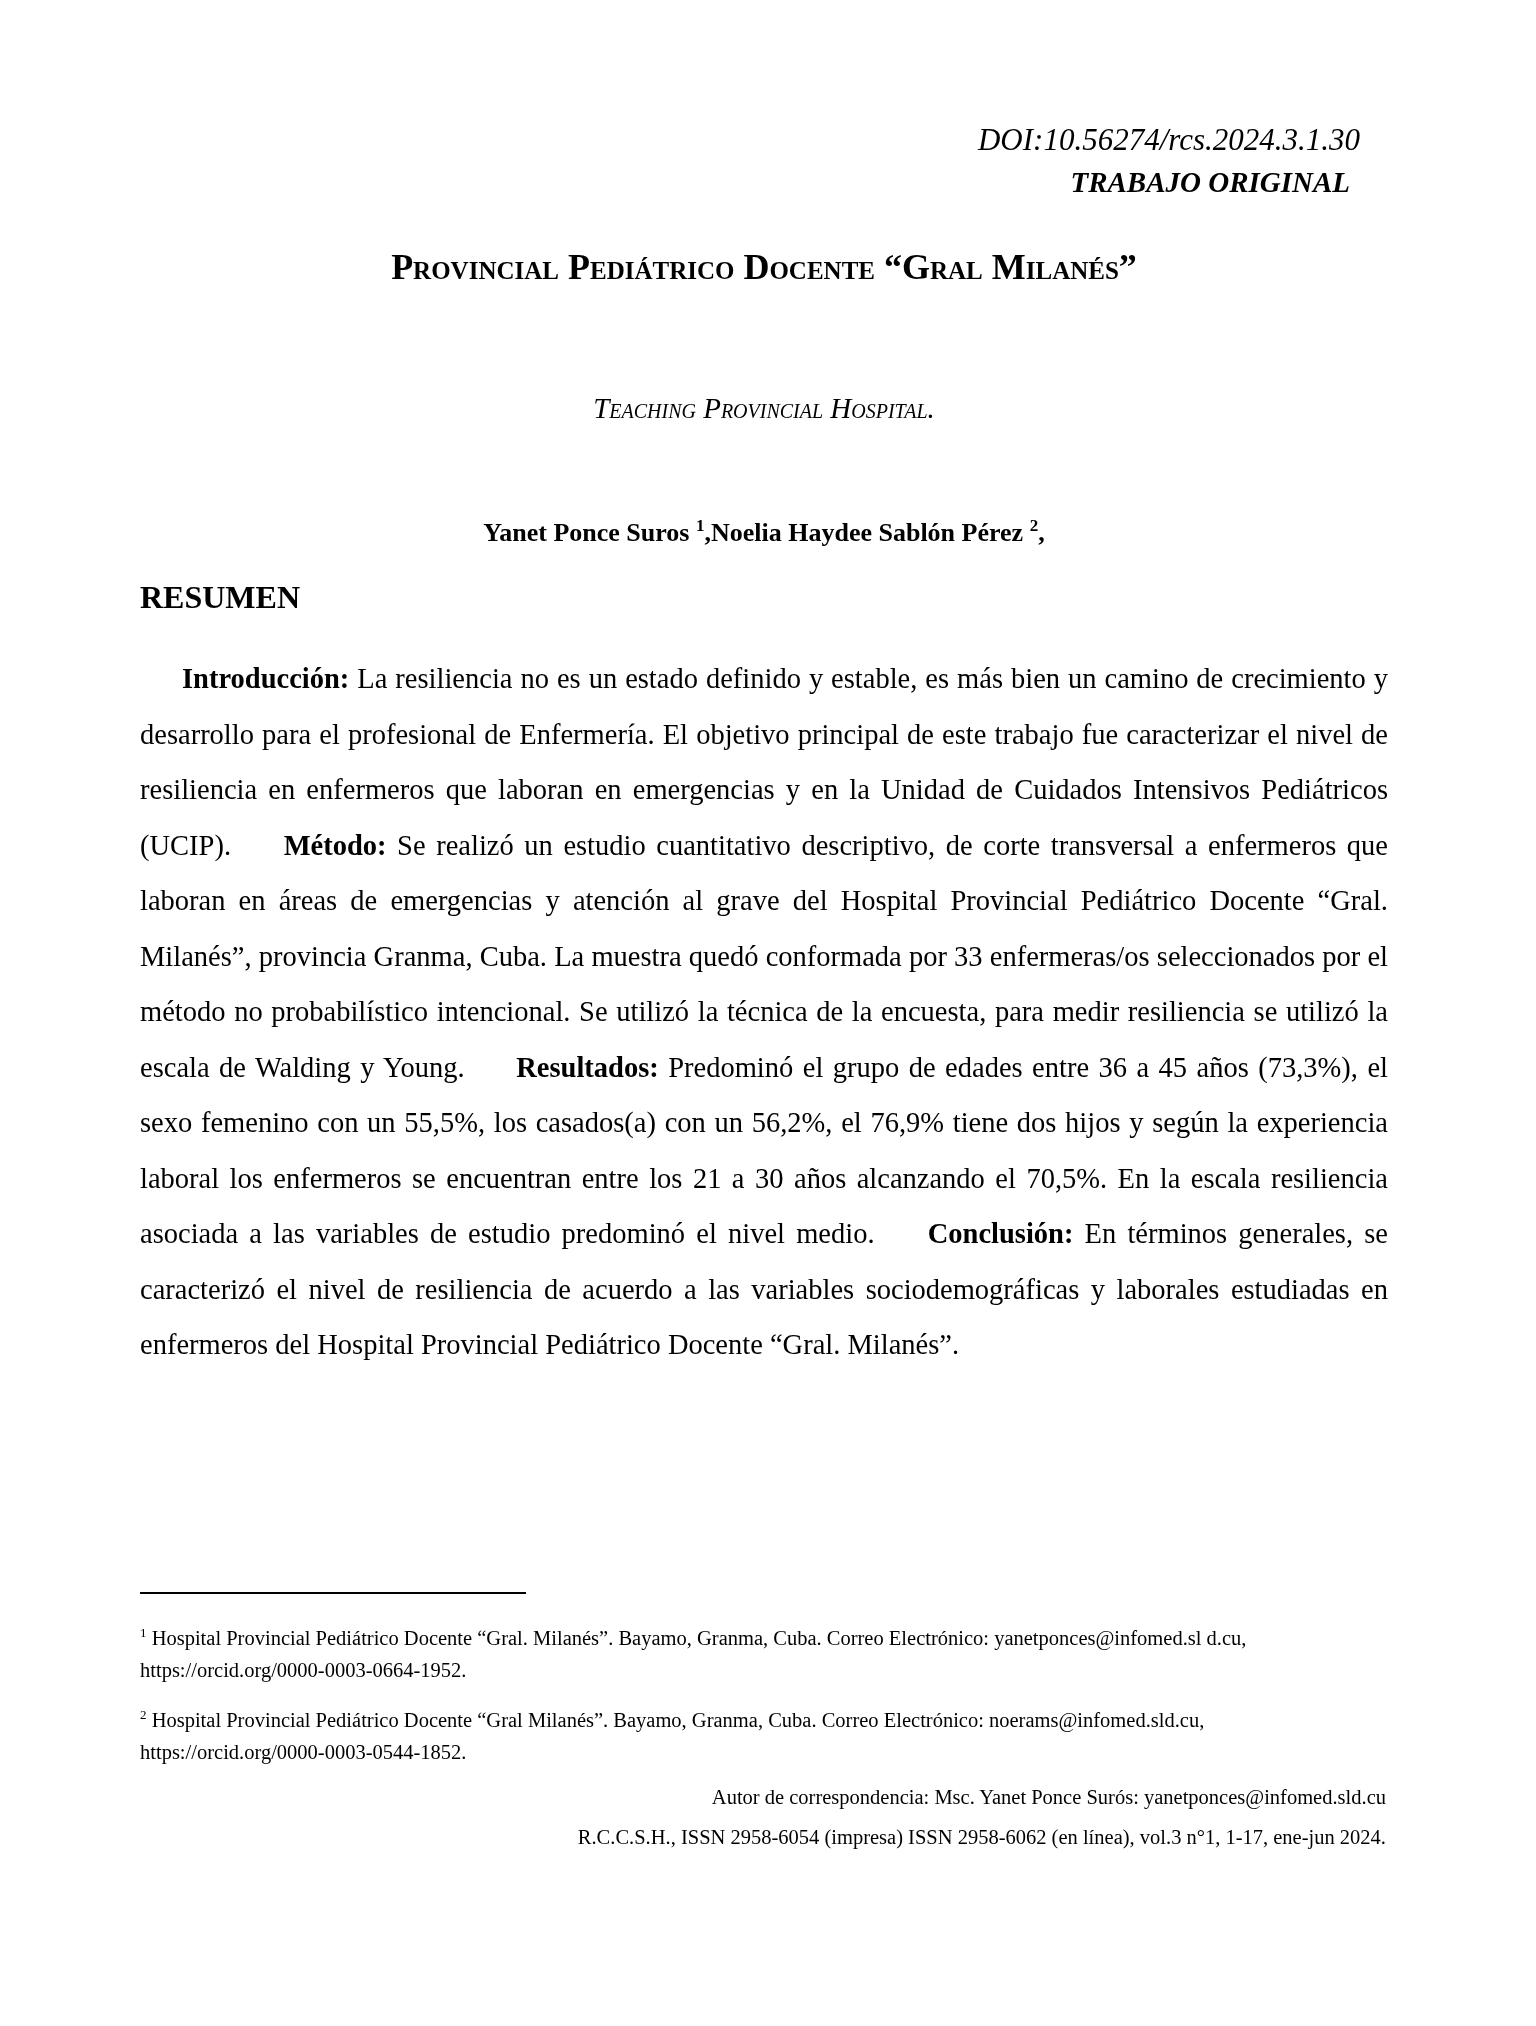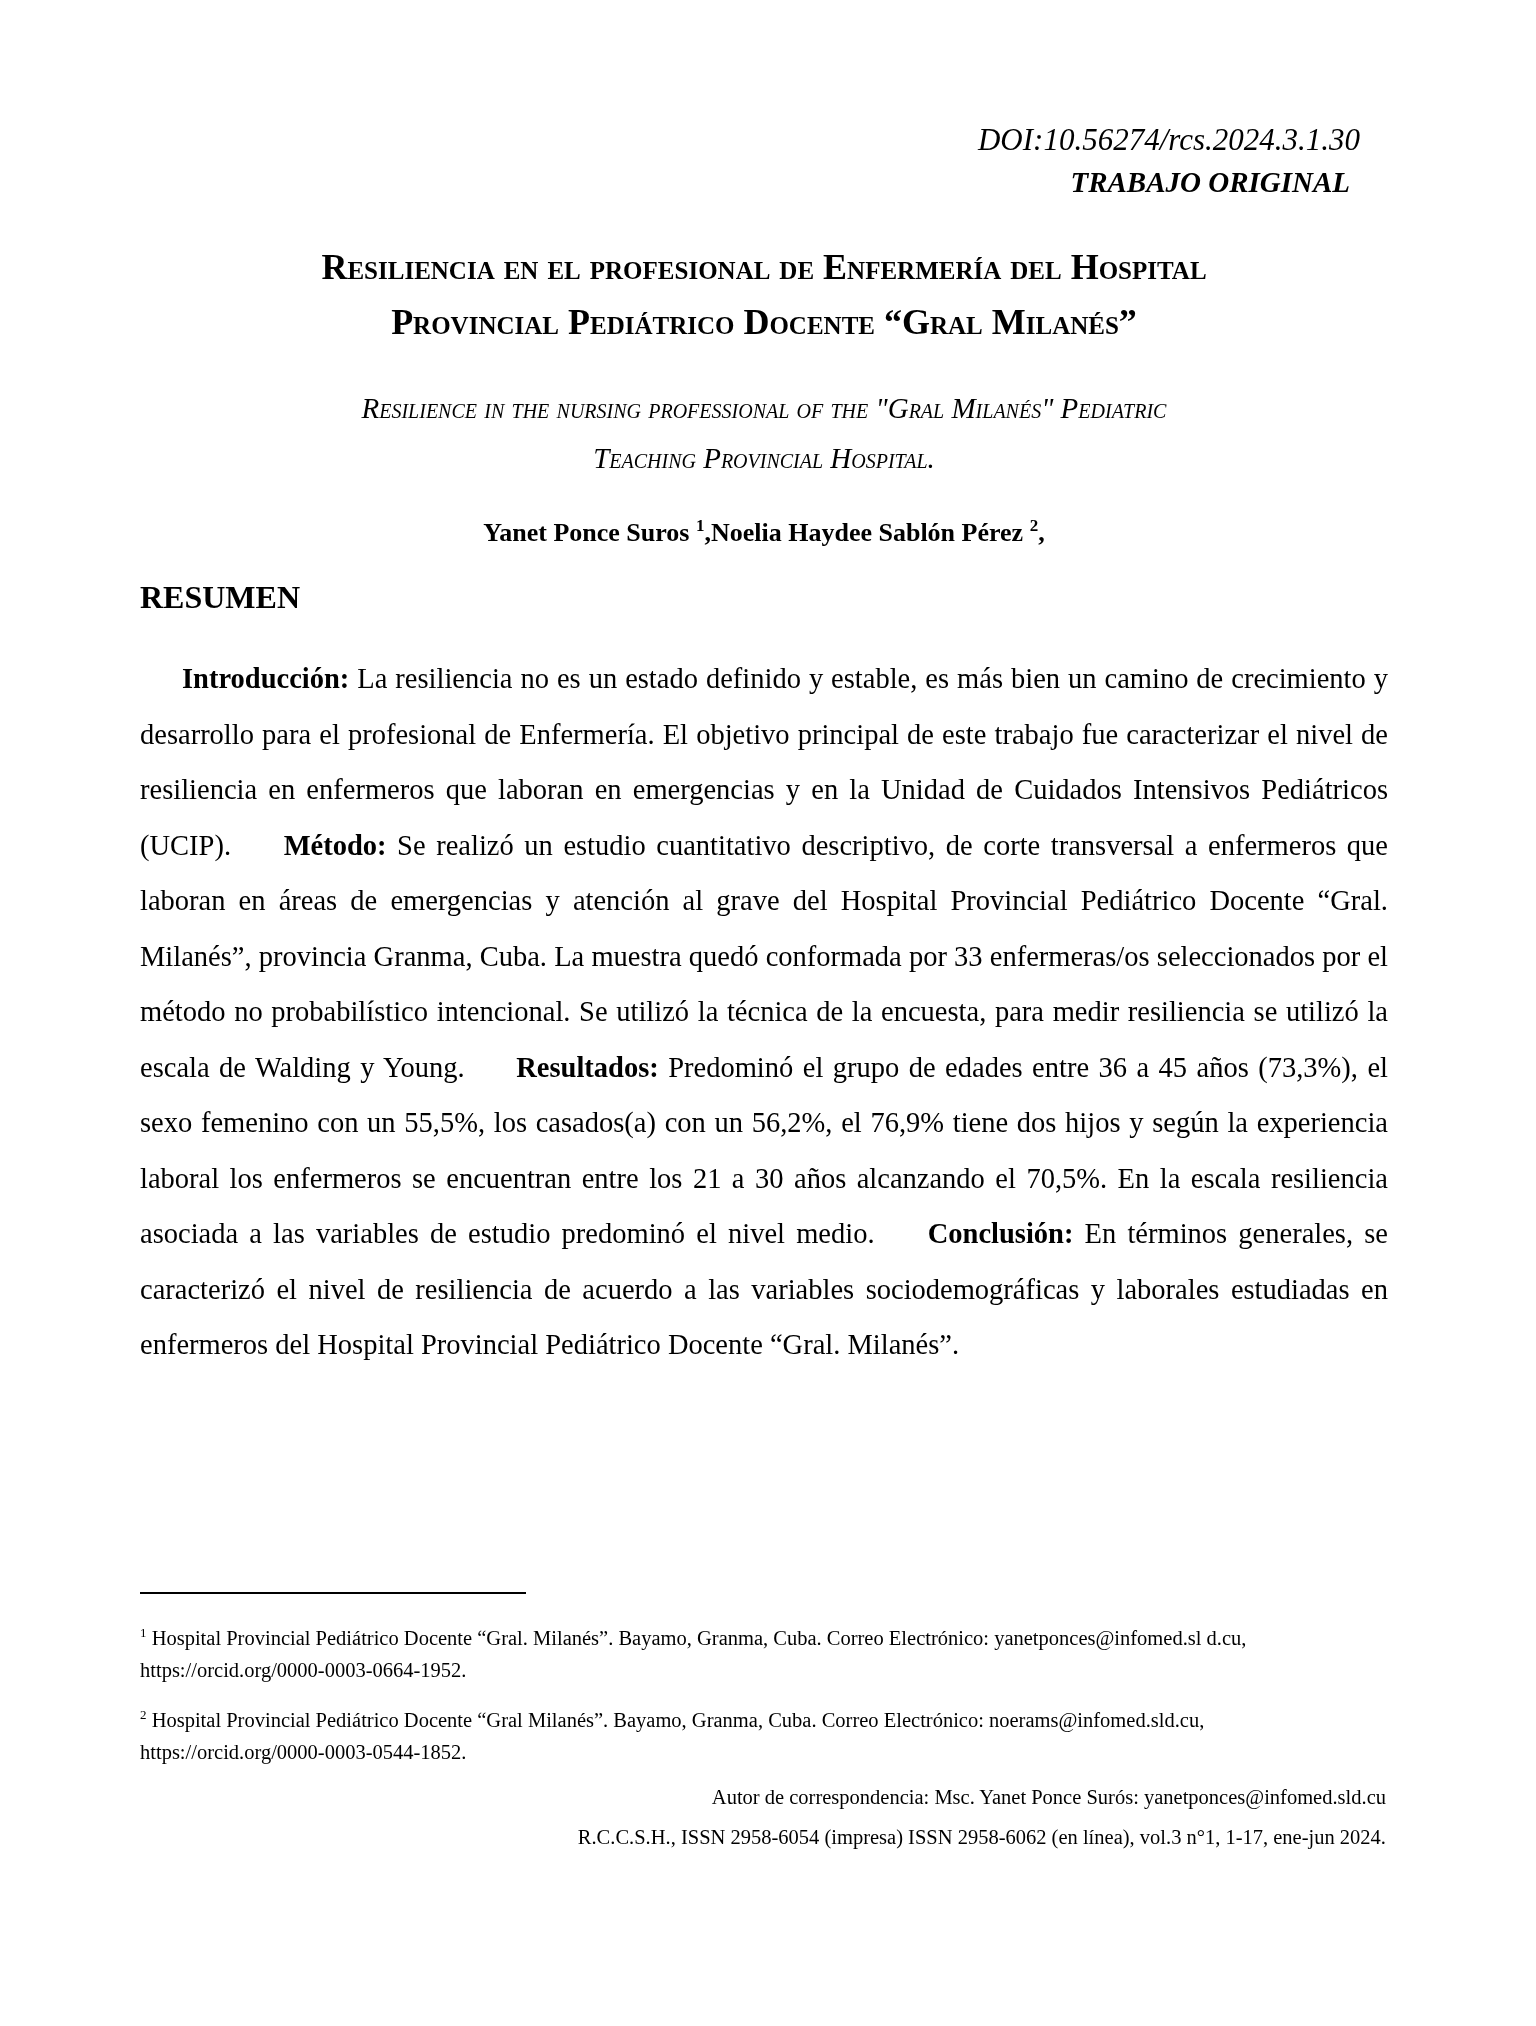--- a/index.html
+++ b/index.html
@@ -53,26 +53,24 @@
     top: 1822px; right: 150px; font-size: 20.5px; line-height: 30px; white-space: nowrap; text-align: right;
   }
 </style>
 </head>
 <body>
 
 <div class="abs doi">DOI:10.56274/rcs.2024.3.1.30</div>
 <div class="abs kind">TRABAJO ORIGINAL</div>
 
 <div class="abs title">
-  <div>Resiliencia en el profesional de Enfermería del Hospital</div>
   <div>Provincial Pediátrico Docente “Gral Milanés”</div>
 </div>
 
 <div class="abs subtitle">
-  <div>Resilience in the nursing professional of the "Gral Milanés" Pediatric</div>
   <div>Teaching Provincial Hospital.</div>
 </div>
 
 <div class="abs authors"><span>Yanet Ponce Suros </span><sup>1</sup><span>,</span><span>Noelia Haydee Sablón Pérez </span><sup>2</sup><span>,</span></div>
 
 <div class="abs heading">RESUMEN</div>
 
 <p class="abs abstract"><b>Introducción:</b><span> La resiliencia no es un estado definido y estable, es más bien un camino de crecimiento y desarrollo para el profesional de Enfermería. El objetivo principal de este trabajo fue caracterizar el nivel de resiliencia en enfermeros que laboran en emergencias y en la Unidad de Cuidados Intensivos Pediátricos (UCIP). </span><b>Método:</b><span> Se realizó un estudio cuantitativo descriptivo, de corte transversal a enfermeros que laboran en áreas de emergencias y atención al grave del Hospital Provincial Pediátrico Docente “Gral. Milanés”, provincia Granma, Cuba. La muestra quedó conformada por 33 enfermeras/os seleccionados por el método no probabilístico intencional. Se utilizó la técnica de la encuesta, para medir resiliencia se utilizó la escala de Walding y Young. </span><b>Resultados:</b><span> Predominó el grupo de edades entre 36 a 45 años (73,3%), el sexo femenino con un 55,5%, los casados(a) con un 56,2%, el 76,9% tiene dos hijos y según la experiencia laboral los enfermeros se encuentran entre los 21 a 30 años alcanzando el 70,5%. En la escala resiliencia asociada a las variables de estudio predominó el nivel medio. </span><b>Conclusión:</b><span> En términos generales, se caracterizó el nivel de resiliencia de acuerdo a las variables sociodemográficas y laborales estudiadas en enfermeros del Hospital Provincial Pediátrico Docente “Gral. Milanés”.</span></p>
 
 <div class="abs rule"></div>

